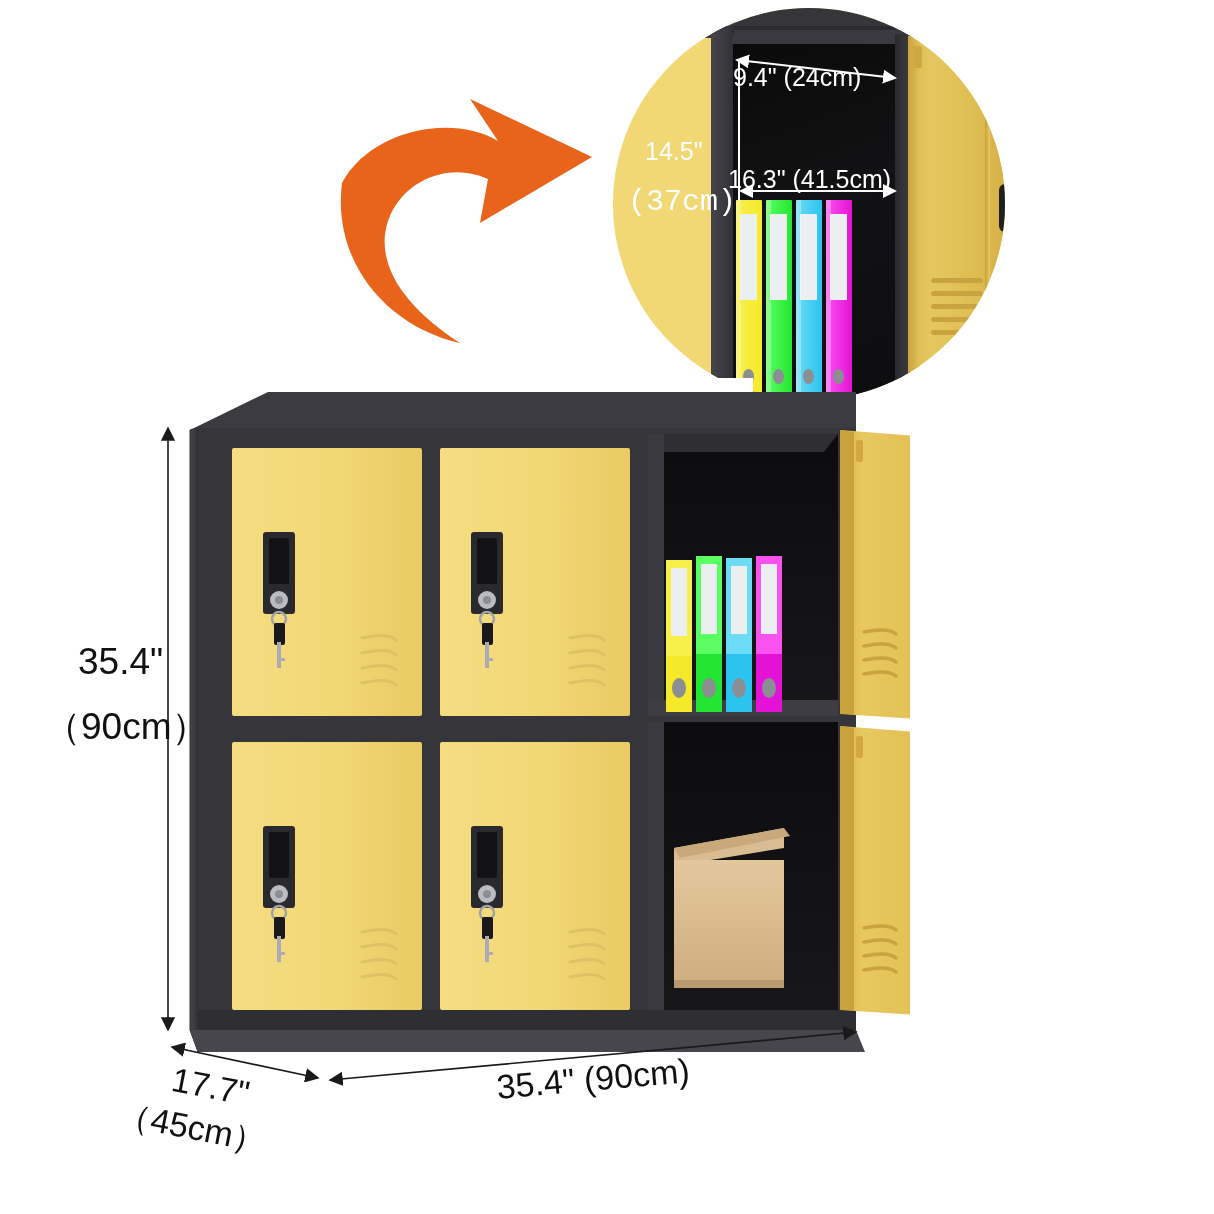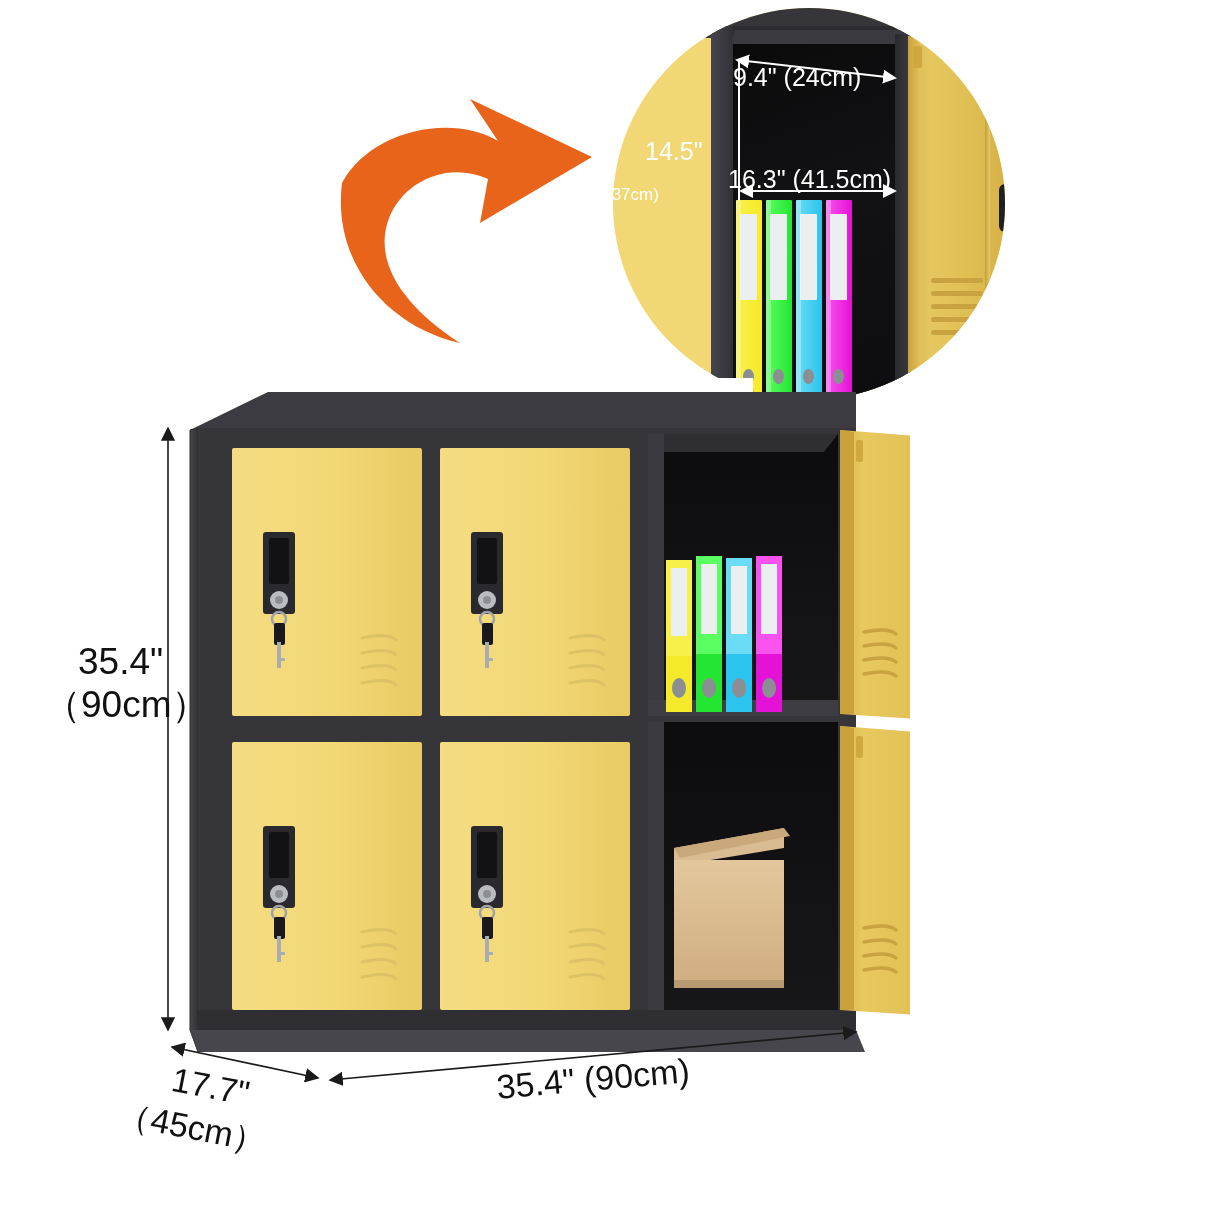--- a/index.html
+++ b/index.html
@@ -133,21 +133,21 @@
   </div>
 
   <div class="abs" style="left:613px;top:378px;width:140px;height:30px;background:#ffffff;"></div>
 
   <div class="abs dimtext-white" style="left:733px;top:63px;font-size:25px;font-weight:400;">9.4" (24cm)</div>
 
   <div class="abs dimtext-white" style="left:728px;top:165px;font-size:25px;font-weight:400;">16.3" (41.5cm)</div>
 
   <div class="abs dimtext-white" style="left:645px;top:137px;font-size:25px;font-weight:400;">14.5"</div>
 
-  <div class="abs dimtext-white" style="left:606px;top:185px;font-size:17px;font-weight:400;">(37cm)</div>
+  <div class="abs dimtext-white" style="left:628px;top:185px;font-size:30px;font-weight:400;font-family:Liberation Mono, monospace;">(37cm)</div>
 
   <svg class="abs" id="arrow" viewBox="0 0 300 260">
     <path d="M 12 88
              C 40 36, 120 18, 168 46
              L 140 4
              L 262 62
              L 150 128
              L 158 84
              C 118 66, 72 86, 58 126
              C 44 168, 74 212, 130 248
@@ -357,20 +357,20 @@
     </defs>
 
     <line x1="168" y1="428" x2="168" y2="1030" stroke="#1a1a1a" stroke-width="1.6" marker-start="url(#kArrowS)" marker-end="url(#kArrow)"></line>
 
     <line x1="172" y1="1047" x2="318" y2="1078" stroke="#1a1a1a" stroke-width="1.6" marker-start="url(#kArrowS)" marker-end="url(#kArrow)"></line>
 
     <line x1="330" y1="1080" x2="856" y2="1032" stroke="#1a1a1a" stroke-width="1.6" marker-start="url(#kArrowS)" marker-end="url(#kArrow)"></line>
   </svg>
 
   <div class="abs dimtext" style="left:78px;top:641px;font-size:37px;">35.4"</div>
-  <div class="abs dimtext" style="left:44px;top:680px;font-size:37px;">（90cm）</div>
+  <div class="abs dimtext" style="left:44px;top:702px;font-size:37px;">（90cm）</div>
 
   <div class="abs dimtext" style="left:176px;top:1060px;font-size:34px;transform:rotate(11deg);transform-origin:left top;">17.7"</div>
   <div class="abs dimtext" style="left:122px;top:1091px;font-size:34px;transform:rotate(11deg);transform-origin:left top;">（45cm）</div>
 
   <div class="abs dimtext" style="left:495px;top:1068px;font-size:34px;transform:rotate(-5deg);transform-origin:left top;">35.4" (90cm)</div>
 
 </div>
 
 </body></html>

